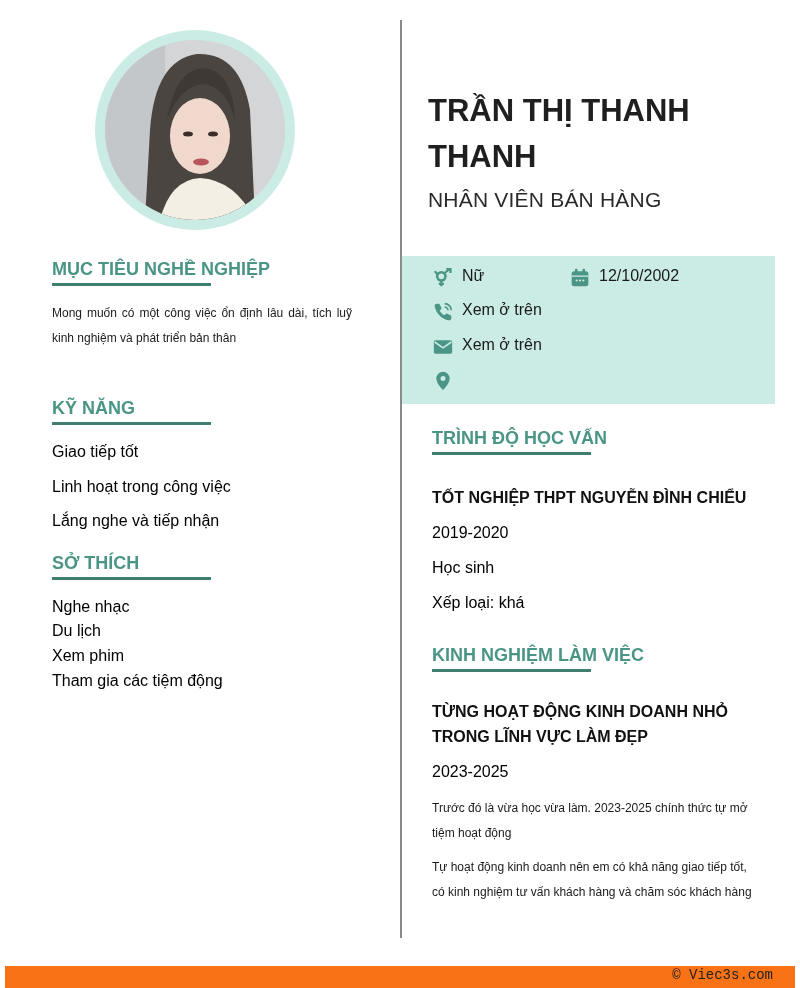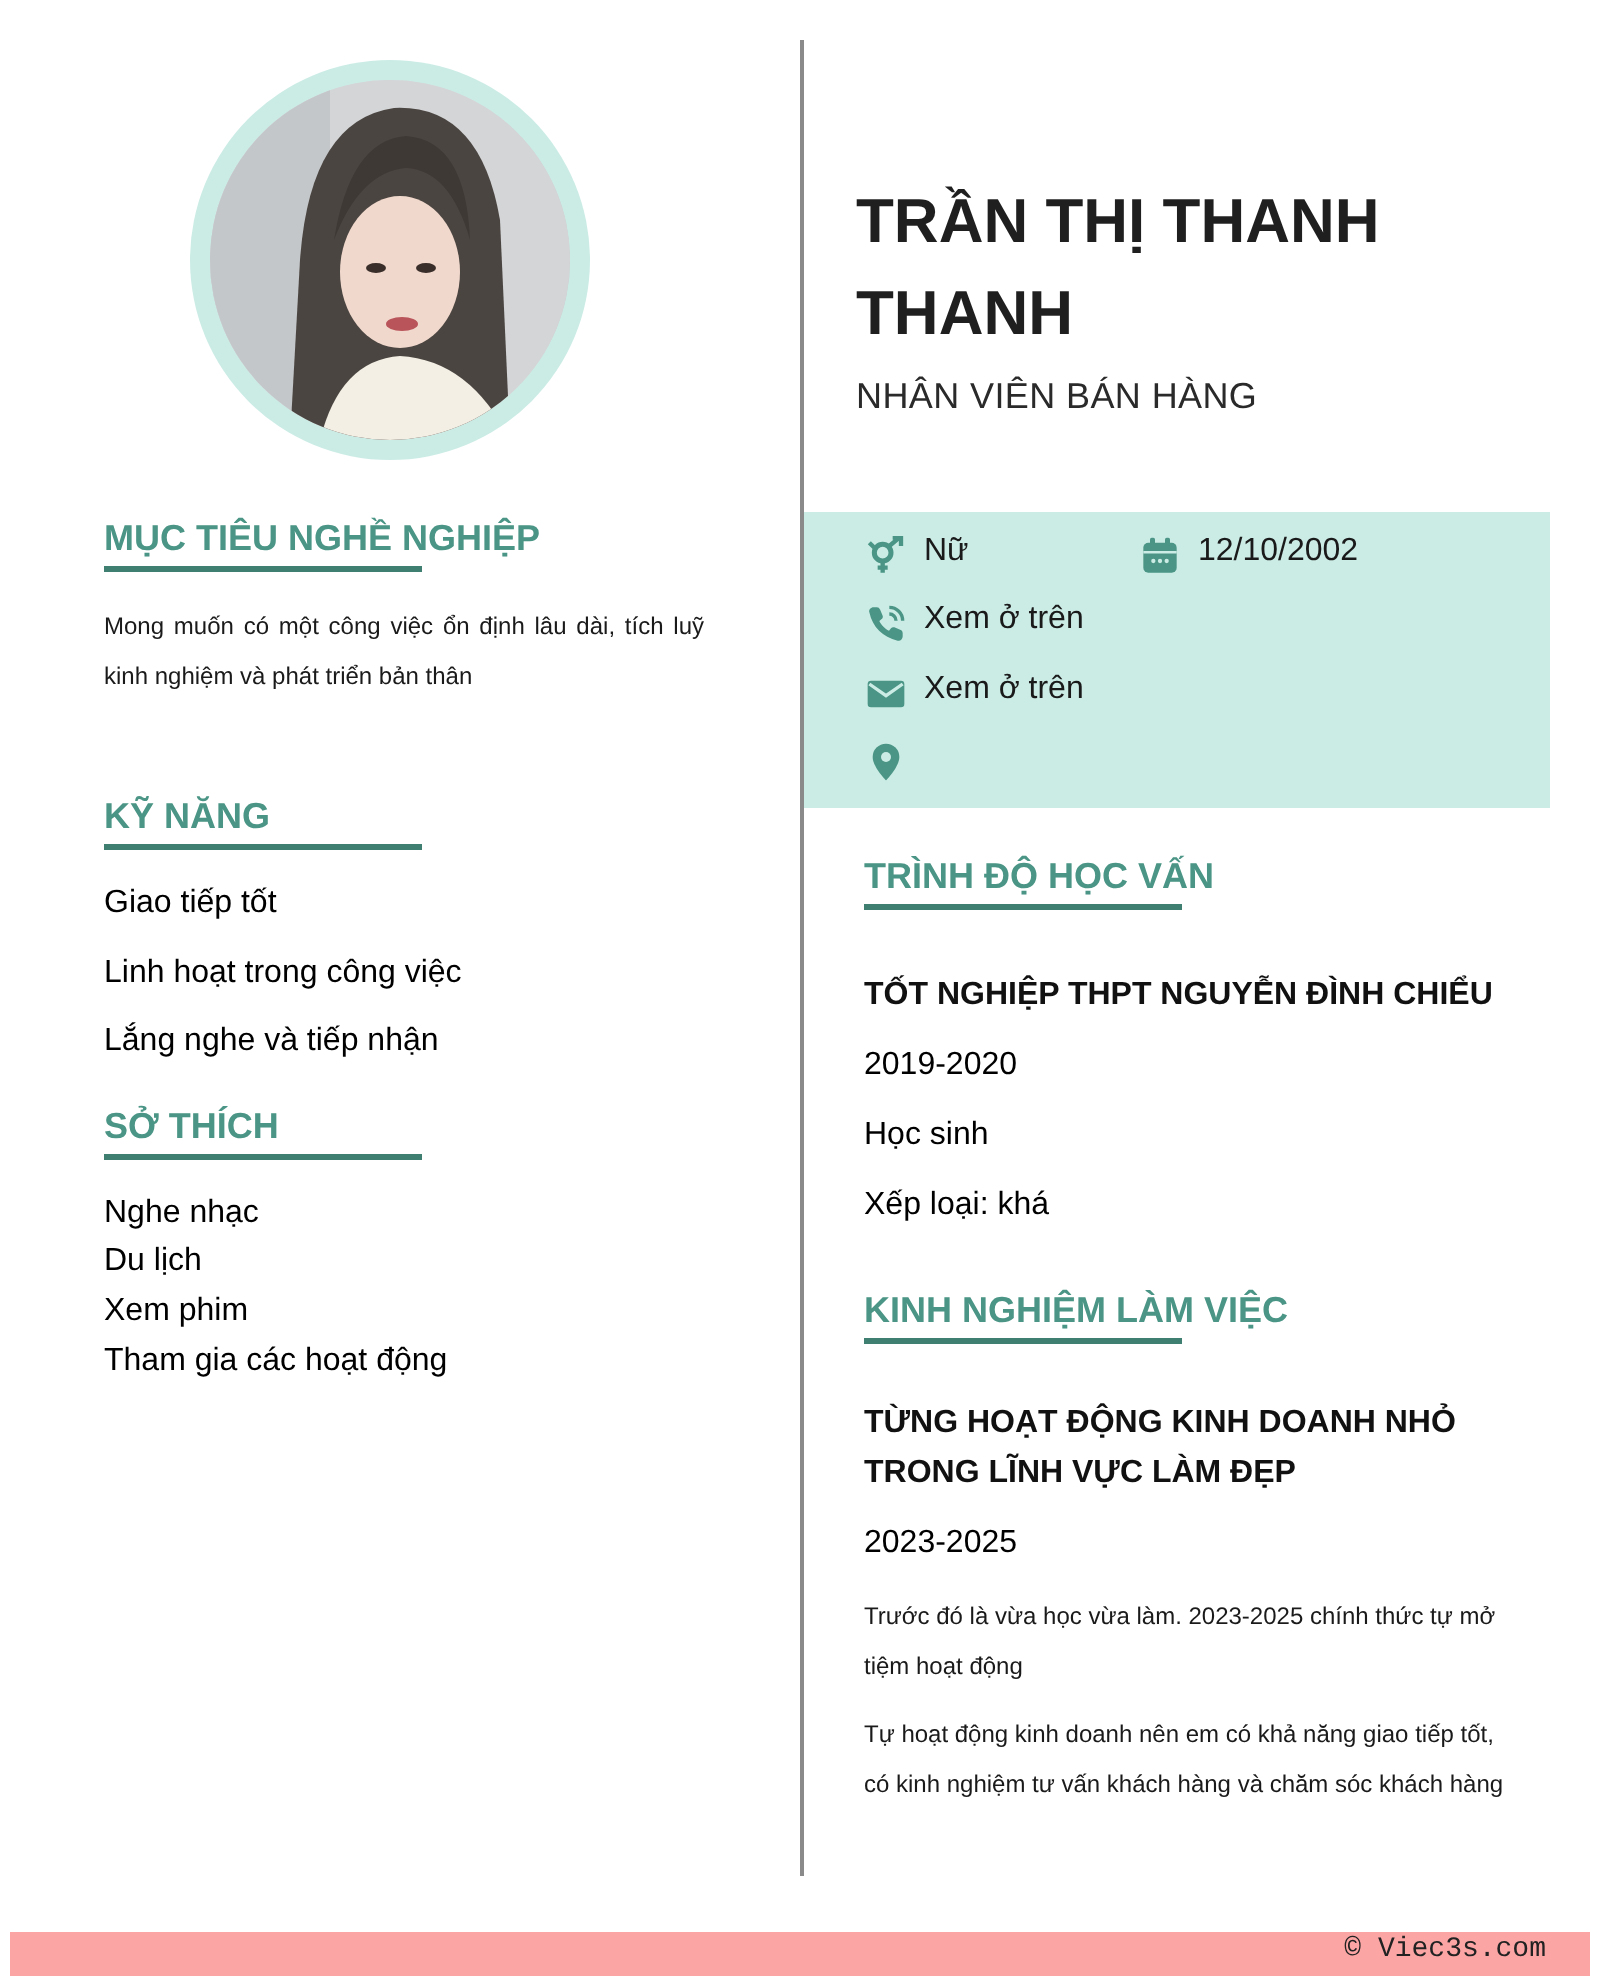--- a/index.html
+++ b/index.html
@@ -18,30 +18,30 @@
   .section-title { position: absolute; font-weight: bold; font-size: 18px; color: #4a9585; letter-spacing: 0px; }
   .section-rule { position: absolute; height: 3px; width: 159px; background: #3f7f71; }
 
   .body-text { position: absolute; font-size: 12px; line-height: 24.5px; color: #1a1a1a; }
   .justify { text-align: justify; }
 
   .list-item { position: absolute; font-size: 16px; color: #000000; }
 
   
   .name { position: absolute; left: 428px; top: 88px; width: 330px; font-weight: bold; font-size: 31px; line-height: 46px; color: #1f1f1f; }
-  .job-title { position: absolute; left: 428px; top: 188px; font-size: 18px; color: #2a2a2a; letter-spacing: 0.2px; text-align: center; }
+  .job-title { position: absolute; left: 428px; top: 188px; font-size: 21px; color: #2a2a2a; letter-spacing: 0.2px; text-align: center; }
 
   .contact-panel { position: absolute; left: 402px; top: 256px; width: 373px; height: 148px; background: #cbece5; }
   .contact-row { position: absolute; display: flex; align-items: flex-start; font-size: 16px; color: #1a1a1a; }
   .contact-row .icon { width: 22px; height: 22px; margin-right: 8px; display: flex; align-items: center; justify-content: center; }
   .contact-row .icon svg { width: 20px; height: 20px; fill: #4a9585; }
 
   .edu-head, .exp-head { position: absolute; font-weight: bold; font-size: 16px; color: #111; line-height: 25px; }
 
-  .footer { position: absolute; left: 5px; top: 966px; width: 790px; height: 22px; background: #fca5a5; }
+  .footer { position: absolute; left: 5px; top: 966px; width: 790px; height: 22px; background: #f97316; }
   .footer-text { position: absolute; right: 22px; top: 1px; font-family: "Liberation Mono", "DejaVu Sans Mono", monospace; font-size: 14px; color: #222; }
 </style>
 </head>
 <body>
 
 <div class="divider"></div>
 
 <div class="avatar-ring">
   <div class="avatar">
     <svg viewBox="0 0 180 180">
@@ -66,21 +66,21 @@
 <div class="section-rule" style="left:52px; top:422px;"></div>
 <div class="list-item" style="left:52px; top:443px;">Giao tiếp tốt</div>
 <div class="list-item" style="left:52px; top:478px;">Linh hoạt trong công việc</div>
 <div class="list-item" style="left:52px; top:512px;">Lắng nghe và tiếp nhận</div>
 
 <div class="section-title" style="left:52px; top:553px;">SỞ THÍCH</div>
 <div class="section-rule" style="left:52px; top:577px;"></div>
 <div class="list-item" style="left:52px; top:598px;">Nghe nhạc</div>
 <div class="list-item" style="left:52px; top:622px;">Du lịch</div>
 <div class="list-item" style="left:52px; top:647px;">Xem phim</div>
-<div class="list-item" style="left:52px; top:672px;">Tham gia các hoạt động</div>
+<div class="list-item" style="left:52px; top:672px;">Tham gia các tiệm động</div>
 
 <div class="name">TRẦN THỊ THANH THANH</div>
 <div class="job-title">NHÂN VIÊN BÁN HÀNG</div>
 
 <div class="contact-panel"></div>
 
 <div class="contact-row" style="left:432px; top:267px;">
   <span class="icon">
     <svg viewBox="0 0 24 24">
         <circle cx="10" cy="10" r="5" fill="none" stroke="#4a9585" stroke-width="3"></circle>

